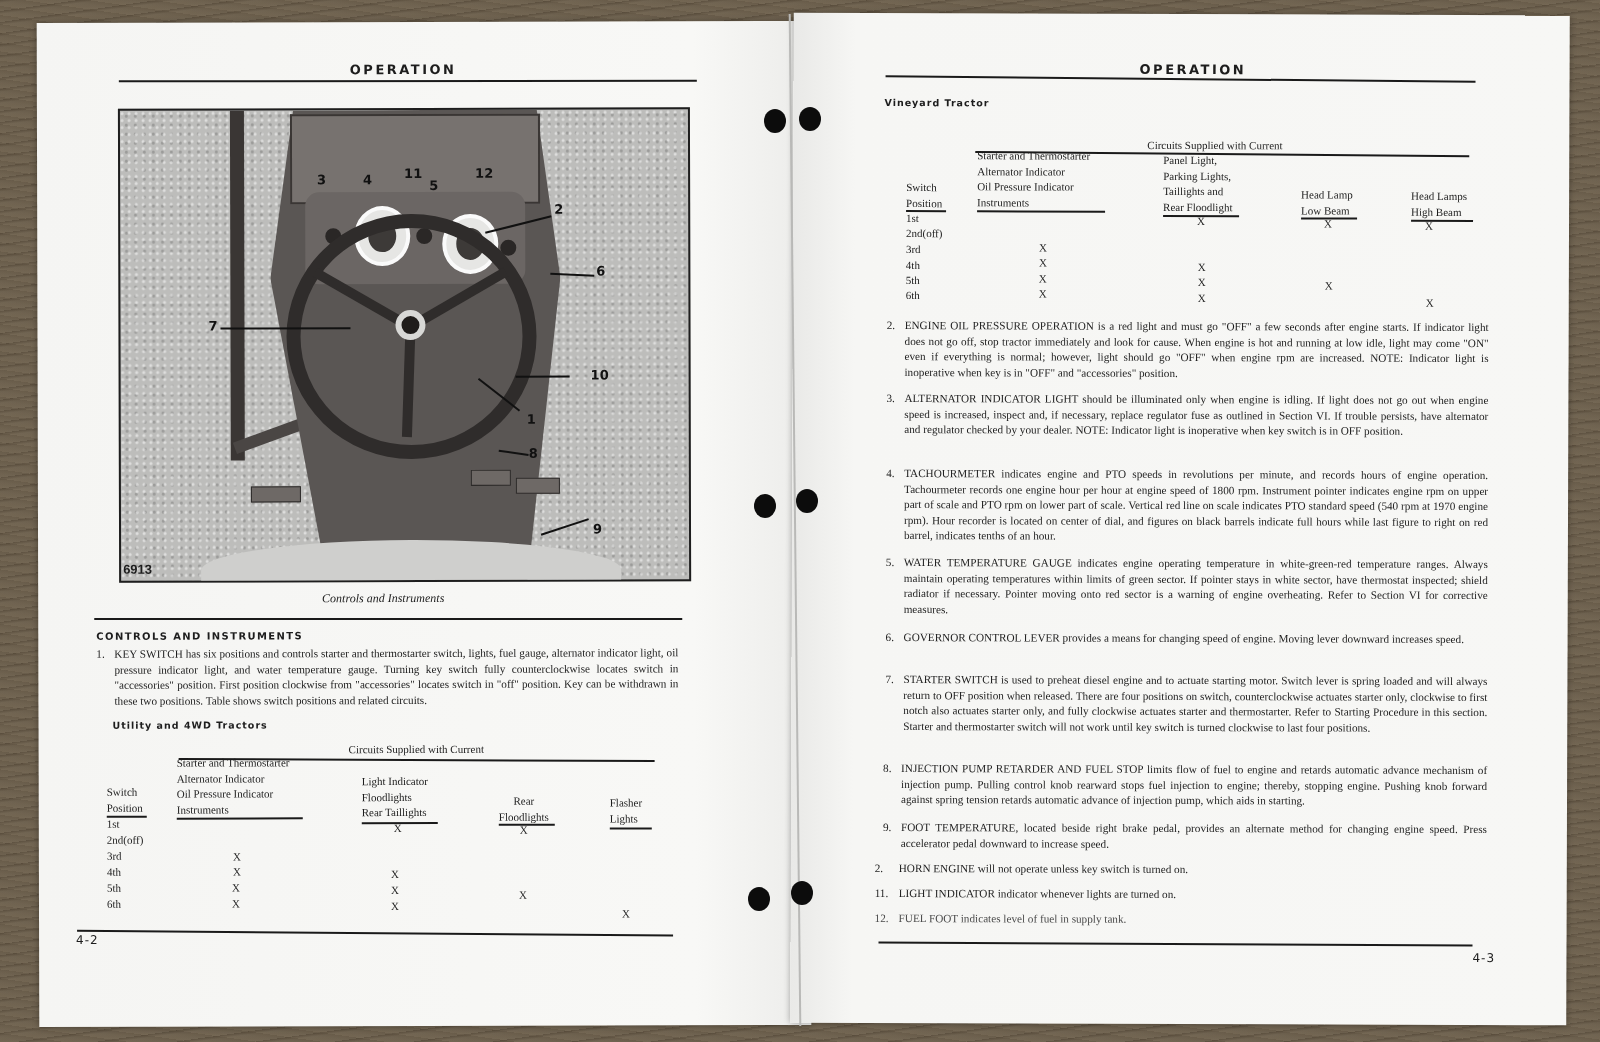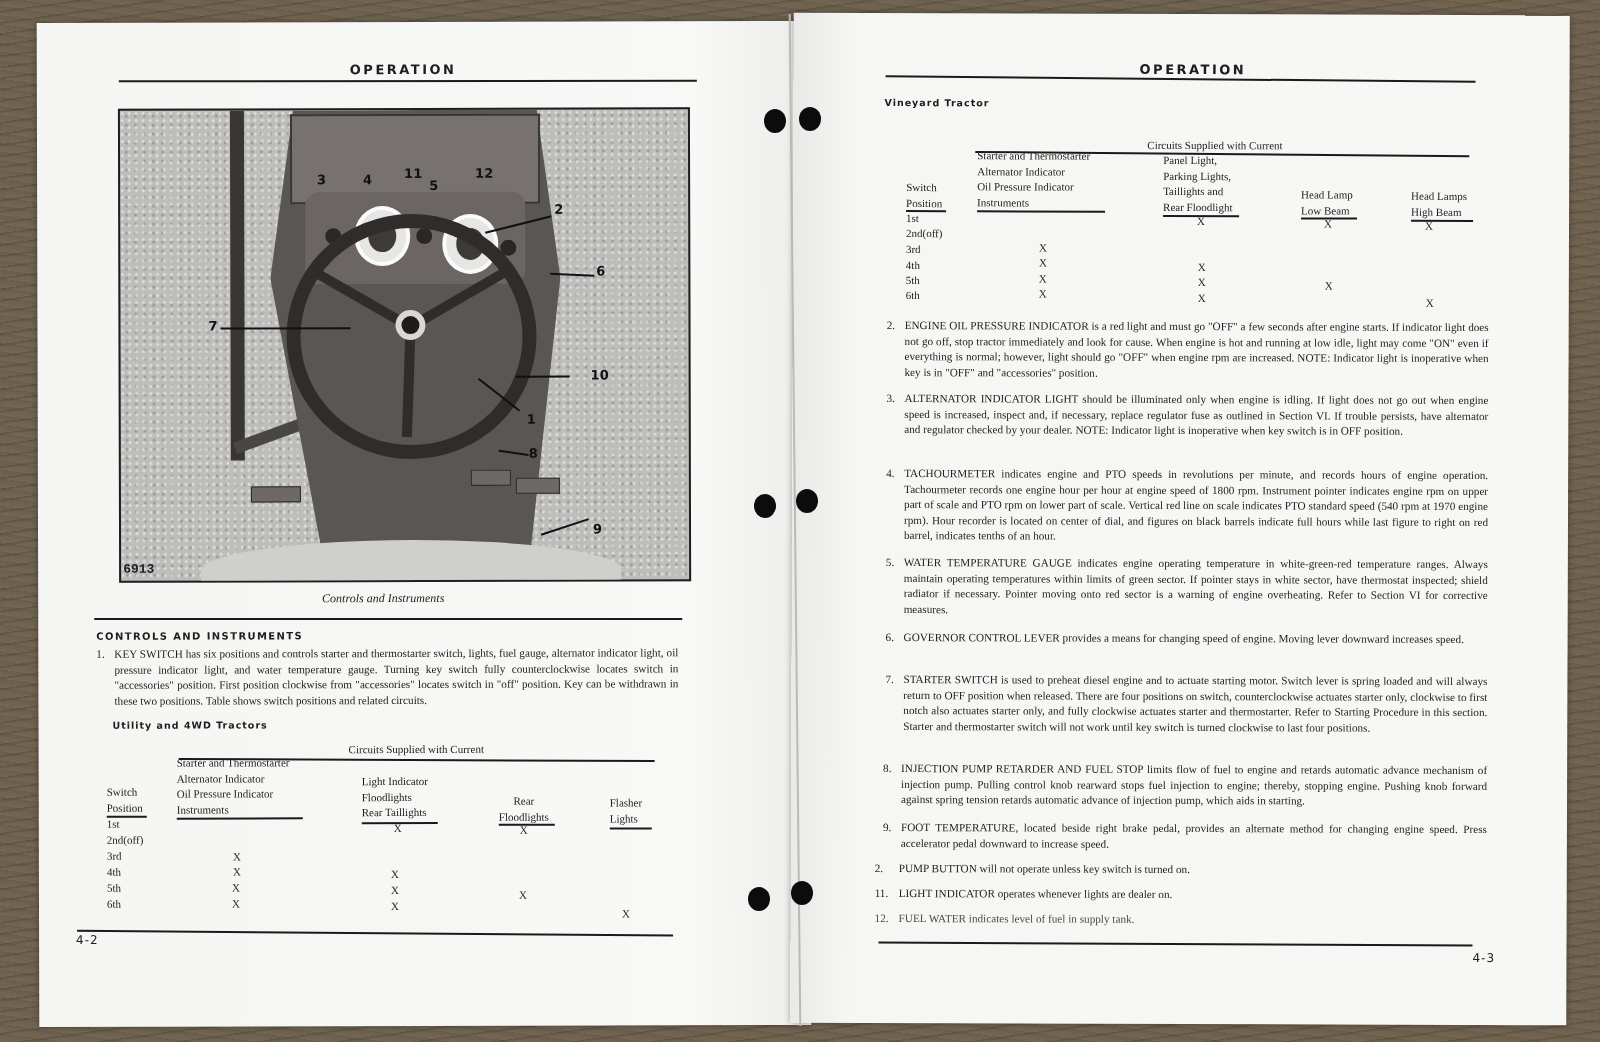--- a/index.html
+++ b/index.html
@@ -58,21 +58,21 @@
   .photo .knob { position:absolute; width:16px; height:16px; border-radius:50%; background:#2a2726; }
   .photo .wheel { position:absolute; left:166px; top:104px; width:250px; height:245px; border-radius:50%; border:14px solid #2f2c2b; }
   .photo .spoke { position:absolute; height:10px; background:#2f2c2b; transform-origin:left center; }
   .photo .hub { position:absolute; left:275px; top:200px; width:30px; height:30px; border-radius:50%; background:#1f1c1b; border:6px solid #d8d8d6; }
   .photo .lever { position:absolute; left:110px; top:0; width:14px; height:350px; background:#3a3634; }
   .photo .lever-arm { position:absolute; left:112px; top:320px; width:70px; height:12px; background:#4a4644; transform:rotate(-20deg); }
   .photo .pedal { position:absolute; background:#6e6966; border:1px solid #2c2a29; }
   .photo .seat { position:absolute; left:80px; top:430px; width:420px; height:60px; background:#cfcfcd; border-radius:50% 50% 0 0; }
   .callout { position:absolute; font-family:"DejaVu Sans", sans-serif; font-size:13px; font-weight:700; color:#111; }
   .leader { position:absolute; height:1.5px; background:#111; transform-origin:left center; }
-  .fig-no { position:absolute; left:2px; bottom:4px; font-family:Liberation Mono, monospace; font-weight:700; font-size:13px; }
+  .fig-no { position:absolute; left:2px; bottom:4px; font-family:Liberation Sans, sans-serif; font-weight:700; font-size:13px; }
 
   .caption { position:absolute; left:0; width:690px; text-align:center; font-style:italic; font-size:12px; }
   .section-head { position:absolute; font-family:"DejaVu Sans", sans-serif; font-weight:700; font-size:10px; letter-spacing:1.4px; }
   .para { position:absolute; font-size:11.2px; line-height:15.5px; text-align:justify; }
   .para .num { position:absolute; left:-18px; top:0; }
   .para .lead { text-transform:none; }
   .sub-head { position:absolute; font-family:"DejaVu Sans", sans-serif; font-weight:700; font-size:9.5px; letter-spacing:1px; }
 
   .tbl-text { position:absolute; font-size:11px; line-height:15.5px; white-space:nowrap; }
   .tbl-hrule { position:absolute; height:1.5px; background:#1a1a1a; }
@@ -253,21 +253,21 @@
   </div>
   <div>
     <span class="tbl-text" style="left:113px; top:275px;">6th</span>
     <span class="xmark" style="left:246px; top:274px;">X</span>
     <span class="xmark" style="left:405px; top:278px;">X</span>
     <span class="xmark" style="left:633px; top:282px;">X</span>
   </div>
 
   <div class="para" style="left:112px; top:305px; width:584px;">
     <span class="num">2.</span>
-    <span>ENGINE OIL PRESSURE INDICATOR</span>
+    <span>ENGINE OIL PRESSURE OPERATION</span>
     <span>is a red light and must go "OFF" a few seconds after engine starts. If indicator light does not go off, stop tractor immediately and look for cause. When engine is hot and running at low idle, light may come "ON" even if everything is normal; however, light should go "OFF" when engine rpm are increased. NOTE: Indicator light is inoperative when key is in "OFF" and "accessories" position.</span>
   </div>
   <div class="para" style="left:112px; top:378px; width:584px;">
     <span class="num">3.</span>
     <span>ALTERNATOR INDICATOR LIGHT</span>
     <span>should be illuminated only when engine is idling. If light does not go out when engine speed is increased, inspect and, if necessary, replace regulator fuse as outlined in Section VI. If trouble persists, have alternator and regulator checked by your dealer. NOTE: Indicator light is inoperative when key switch is in OFF position.</span>
   </div>
   <div class="para" style="left:112px; top:453px; width:584px;">
     <span class="num">4.</span>
     <span>TACHOURMETER</span>
@@ -293,31 +293,31 @@
     <span>INJECTION PUMP RETARDER AND FUEL STOP</span>
     <span>limits flow of fuel to engine and retards automatic advance mechanism of injection pump. Pulling control knob rearward stops fuel injection to engine; thereby, stopping engine. Pushing knob forward against spring tension retards automatic advance of injection pump, which aids in starting.</span>
   </div>
   <div class="para" style="left:110px; top:807px; width:586px;">
     <span class="num">9.</span>
     <span>FOOT TEMPERATURE,</span>
     <span>located beside right brake pedal, provides an alternate method for changing engine speed. Press accelerator pedal downward to increase speed.</span>
   </div>
   <div class="para" style="left:108px; top:848px; width:586px;">
     <span class="num" style="left:-24px;">2.</span>
-    <span>PUMP BUTTON</span>
+    <span>HORN ENGINE</span>
     <span>will not operate unless key switch is turned on.</span>
   </div>
   <div class="para" style="left:108px; top:873px; width:586px;">
     <span class="num" style="left:-24px;">11.</span>
     <span>LIGHT INDICATOR</span>
-    <span>operates whenever lights are dealer on.</span>
+    <span>indicator whenever lights are turned on.</span>
   </div>
   <div class="para" style="left:108px; top:898px; width:586px; color:#4a4a4a;">
     <span class="num" style="left:-24px;">12.</span>
-    <span>FUEL WATER</span>
+    <span>FUEL FOOT</span>
     <span>indicates level of fuel in supply tank.</span>
   </div>
 
   <div class="rule" style="left:88px; top:929px; width:594px; transform:rotate(0.1deg);"></div>
   <div class="page-num" style="left:682px; top:936px;">4-3</div>
 </div>
 
 <div class="spine"></div>
 
 <div class="hole" style="left:764px; top:109px;"></div>

